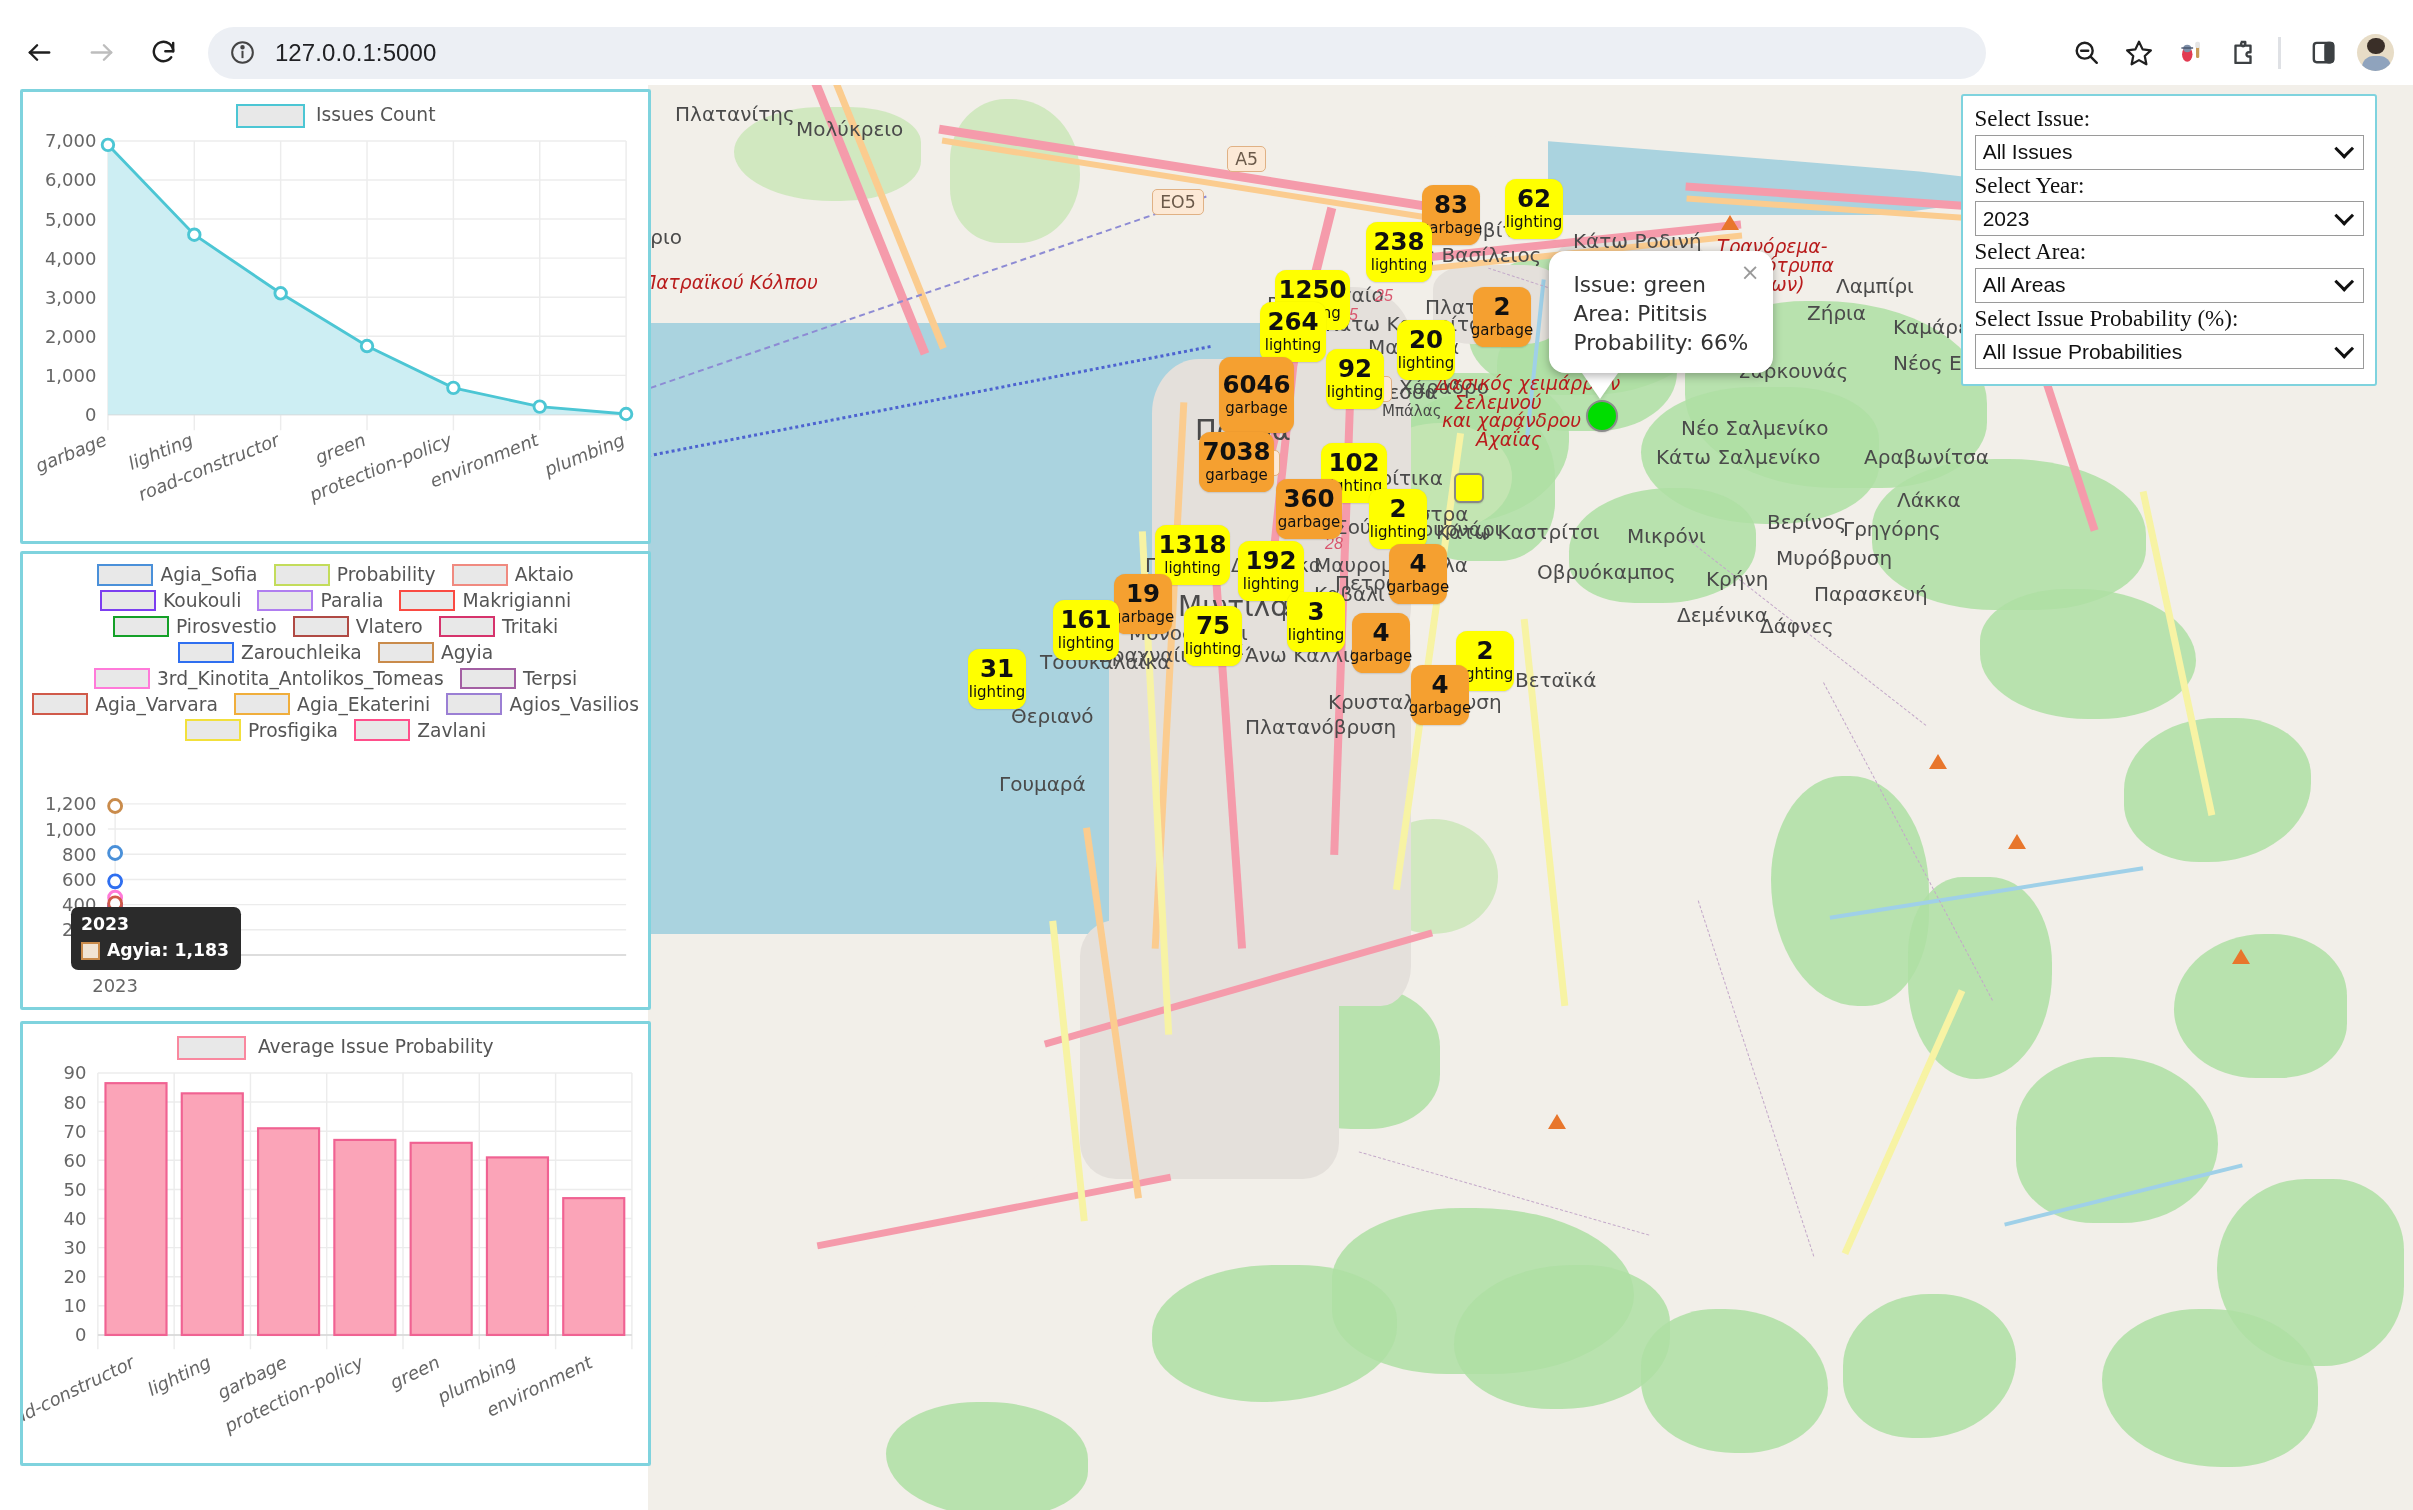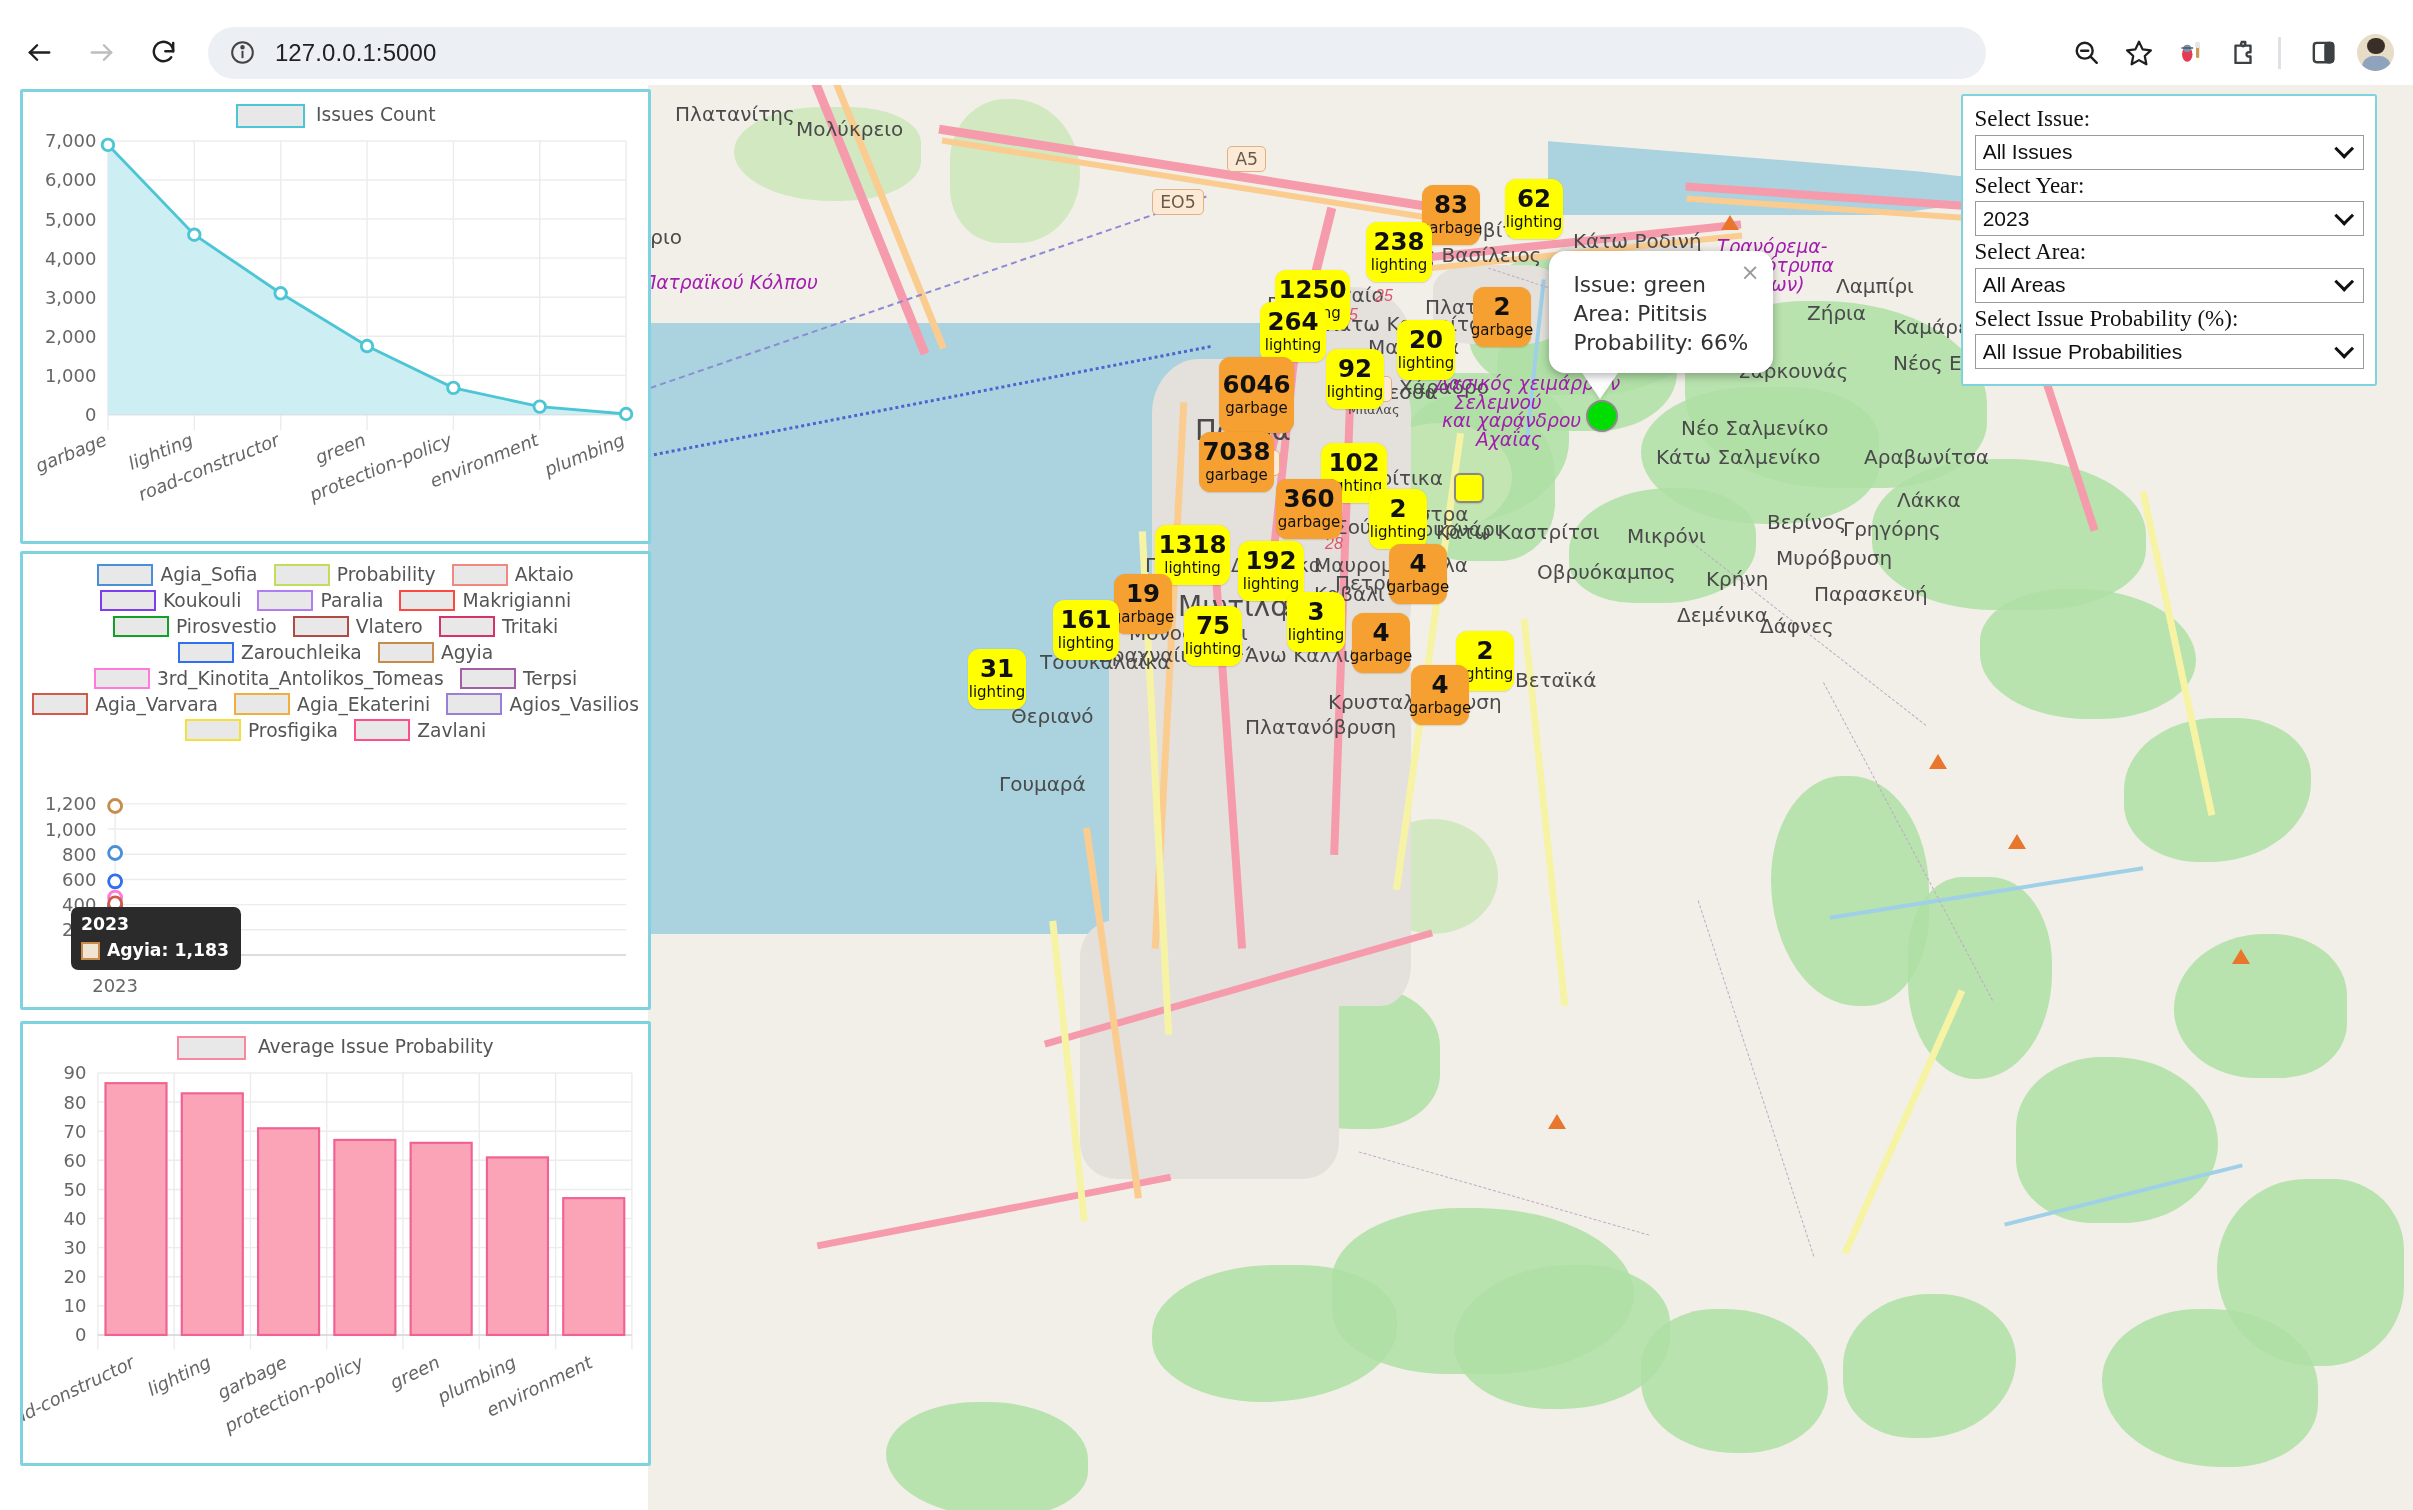--- a/index.html
+++ b/index.html
@@ -53,21 +53,21 @@
   .road { position:absolute; background:#f59bab; }
   .road-o { position:absolute; background:#fbcc8f; }
   .road-y { position:absolute; background:#f7f3a4; }
   .urban { position:absolute; background:#e4e0db; }
   .riv { position:absolute; background:#9fd0e8; }
   .bdr { position:absolute; border-top:1.4px dashed #c3a8c9; }
   .mlabel {
     position:absolute; font-family:"DejaVu Sans", sans-serif; color:#4a4a4a;
     white-space:nowrap; pointer-events:none;
   }
-  .mlabel.green-name { color:#a21caf; font-style:italic; }
+  .mlabel.green-name { color:#b91c1c; font-style:italic; }
   .shield {
     position:absolute; background:#fce9d6; border:1.4px solid #e0b184;
     border-radius:5px; padding:2.2px 7.2px; font-size:17.3px; color:#6b5a4a;
     font-family:"DejaVu Sans", sans-serif;
   }
   .rdnum { position:absolute; color:#d9566e; font-size:16px; font-style:italic; }
   .peak { position:absolute; width:0;height:0;border-left:9.4px solid transparent;border-right:9.4px solid transparent;border-bottom:15px solid #e8762c;}
 
   
   .marker {
@@ -331,21 +331,21 @@
       <div class="mlabel" style="left: 767px; top: 133px; font-size: 20px;">Αραχωβίτικα</div>
       <div class="mlabel" style="left: 925px; top: 144px; font-size: 20px;">Κάτω Ροδινή</div>
       <div class="mlabel" style="left: 731px; top: 158px; font-size: 20px;">Αγιος Βασίλειος</div>
       <div class="mlabel" style="left: 619px; top: 207px; font-size: 20px;">Ρίο</div>
       <div class="mlabel" style="left: 666px; top: 198px; font-size: 20px;">Ακταίο</div>
       <div class="mlabel" style="left: 777px; top: 210px; font-size: 20px;">Πλατάνι</div>
       <div class="mlabel" style="left: 677px; top: 227px; font-size: 20px;">Κάτω Καστρίτσι</div>
       <div class="mlabel" style="left: 720px; top: 250px; font-size: 20px;">Μαγούλα</div>
       <div class="mlabel" style="left: 697px; top: 295px; font-size: 20px;">Σκιόεσσα</div>
       <div class="mlabel" style="left: 751px; top: 290px; font-size: 20px;">Χάραδρο</div>
-      <div class="mlabel" style="left: 700px; top: 317px; font-size: 13px;">Μπάλας</div>
+      <div class="mlabel" style="left: 734px; top: 317px; font-size: 15px;">Μπάλας</div>
       <div class="mlabel" style="left: 547px; top: 328px; font-size: 29px;">Πάτρα</div>
       <div class="mlabel" style="left: 720px; top: 381px; font-size: 20px;">Ροίτικα</div>
       <div class="mlabel" style="left: 720px; top: 417px; font-size: 20px;">Ελικίστρα</div>
       <div class="mlabel" style="left: 687px; top: 430px; font-size: 20px;">Σούλι</div>
       <div class="mlabel" style="left: 758px; top: 432px; font-size: 20px;">Πουρνάρι</div>
       <div class="mlabel" style="left: 788px; top: 435px; font-size: 20px;">Κάτω Καστρίτσι</div>
       <div class="mlabel" style="left: 497px; top: 468px; font-size: 20px;">Παραλία</div>
       <div class="mlabel" style="left: 583px; top: 468px; font-size: 20px;">Δεμένικα</div>
       <div class="mlabel" style="left: 666px; top: 468px; font-size: 20px;">Μαυρομανδήλα</div>
       <div class="mlabel" style="left: 687px; top: 486px; font-size: 20px;">Πετρωτό</div>

